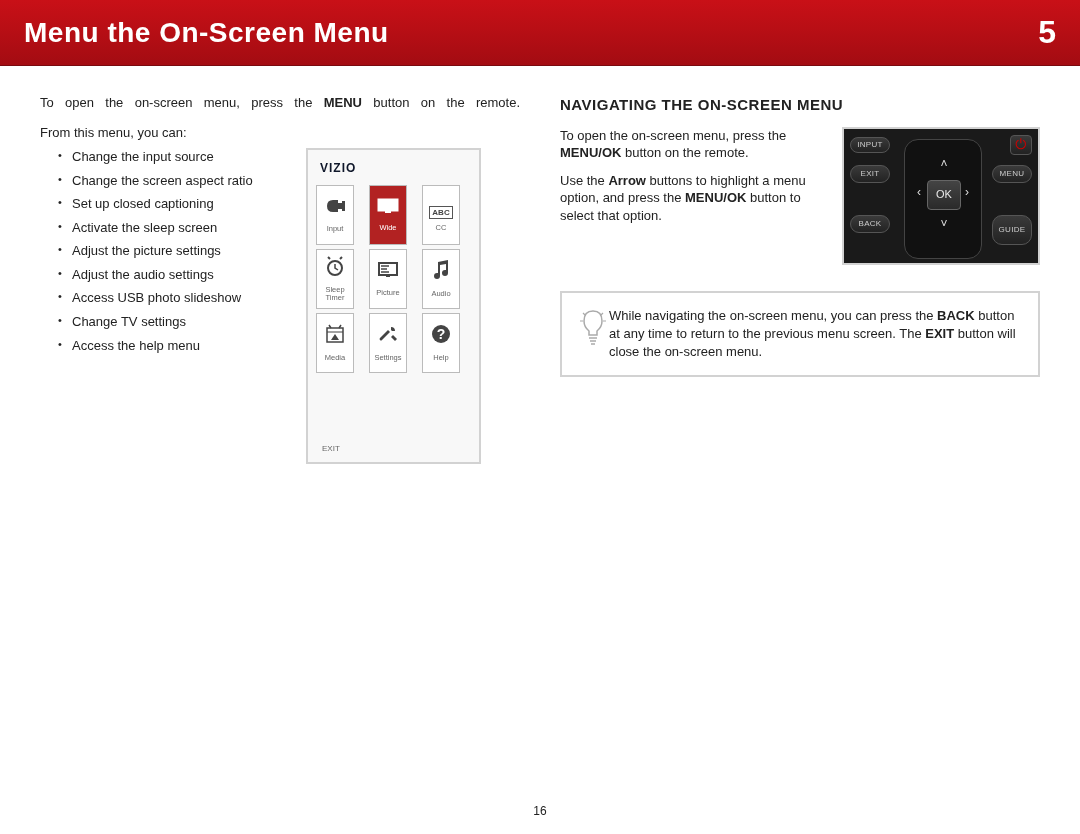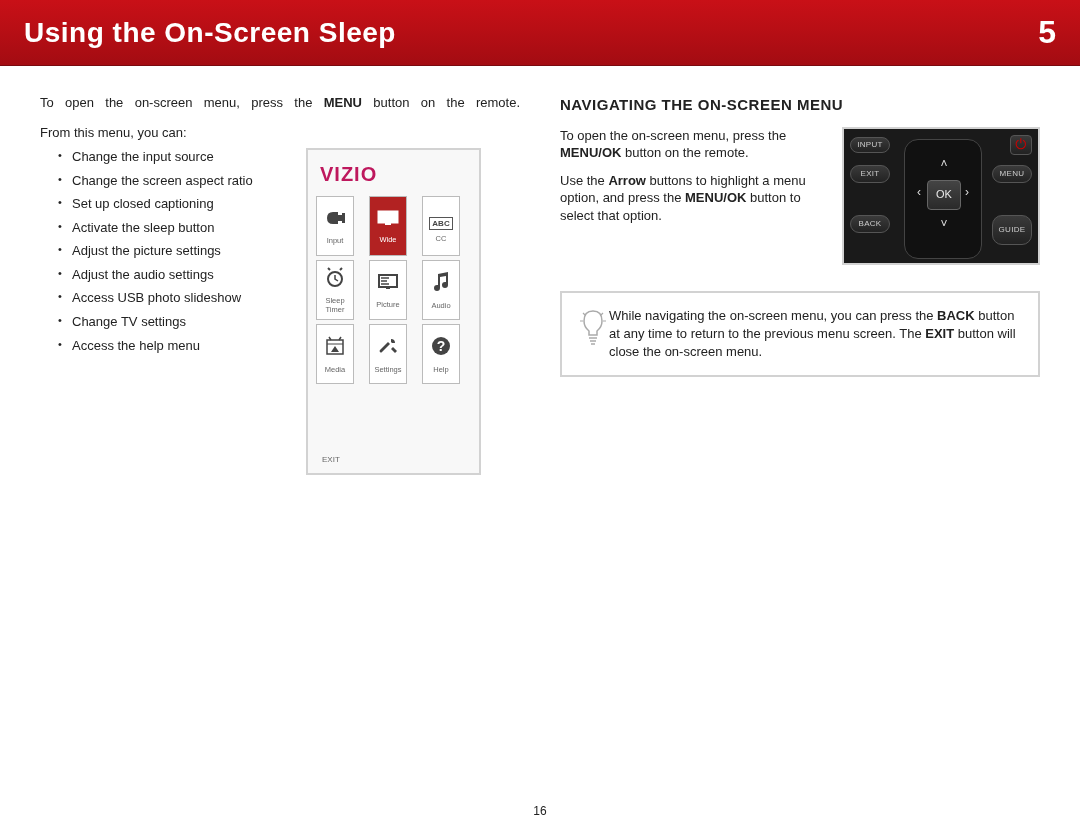--- a/index.html
+++ b/index.html
@@ -39,21 +39,21 @@
   .bullets li::before { content: "•"; position: absolute; left: 0; top: 0; font-size: 11px; }
 
   .menu-card {
     width: 175px;
     border: 2px solid #d2d2d2;
     background: #f8f8f8;
     padding: 10px 8px 8px 8px;
     font-size: 9px;
     color: #555;
   }
-  .menu-logo { font-size: 20px; font-weight: bold; letter-spacing: 1px; color: #be185d; padding: 0 4px 8px 4px; font-family: Arial, sans-serif; }
+  .menu-logo { font-size: 12px; font-weight: bold; letter-spacing: 1px; color: #0f172a; padding: 0 4px 8px 4px; font-family: Arial, sans-serif; }
   .menu-grid { display: grid; grid-template-columns: repeat(3, 1fr); gap: 4px; }
   .menu-cell {
     border: 1px solid #bbb;
     background: #fff;
     width: 38px;
     height: 60px;
     display: flex;
     flex-direction: column;
     align-items: center;
     justify-content: center;
@@ -132,38 +132,38 @@
     left: 0; right: 0;
     text-align: center;
     font-size: 12px;
     color: #222;
   }
 </style>
 </head>
 <body>
 
 <div class="header-bar">
-  <div class="header-title">Using the On-Screen Sleep</div>
+  <div class="header-title">Menu the On-Screen Menu</div>
   <div class="header-num">5</div>
 </div>
 
 <div class="content">
 
   <div class="col">
     <p class="intro2">
       <span>To open the on-screen menu, press the </span><b>MENU</b><span> button on the remote.</span>
     </p>
     <p class="from-line">From this menu, you can:</p>
 
     <div class="col-split">
       <ul class="bullets">
         <li>Change the input source</li>
         <li>Change the screen aspect ratio</li>
         <li>Set up closed captioning</li>
-        <li>Activate the sleep button</li>
+        <li>Activate the sleep screen</li>
         <li>Adjust the picture settings</li>
         <li>Adjust the audio settings</li>
         <li>Access USB photo slideshow</li>
         <li>Change TV settings</li>
         <li>Access the help menu</li>
       </ul>
 
       <div class="menu-card">
         <div class="menu-logo">VIZIO</div>
         <div class="menu-grid">

